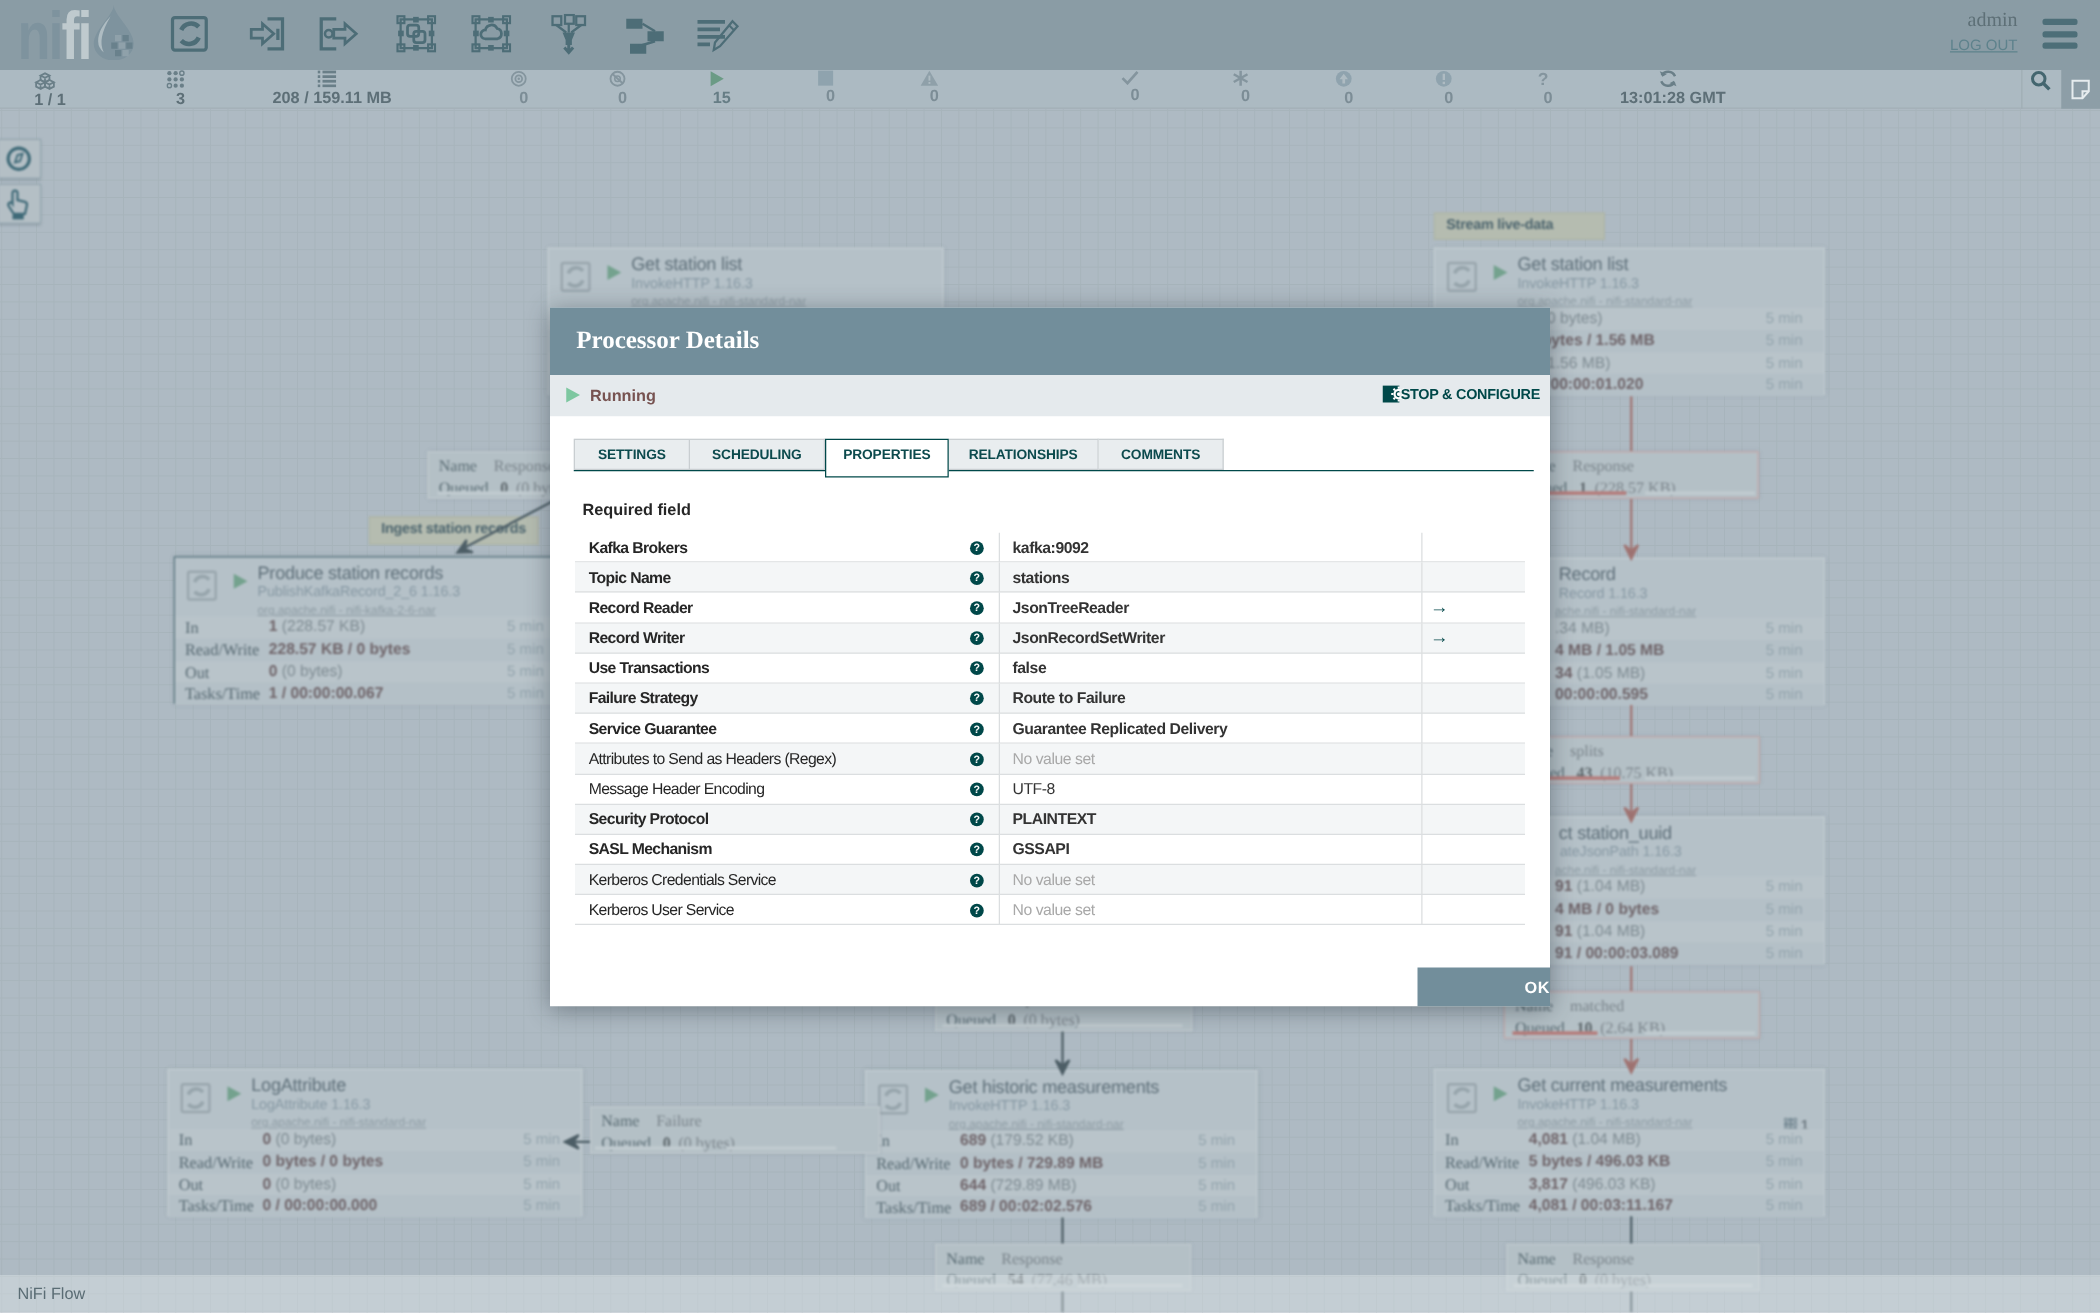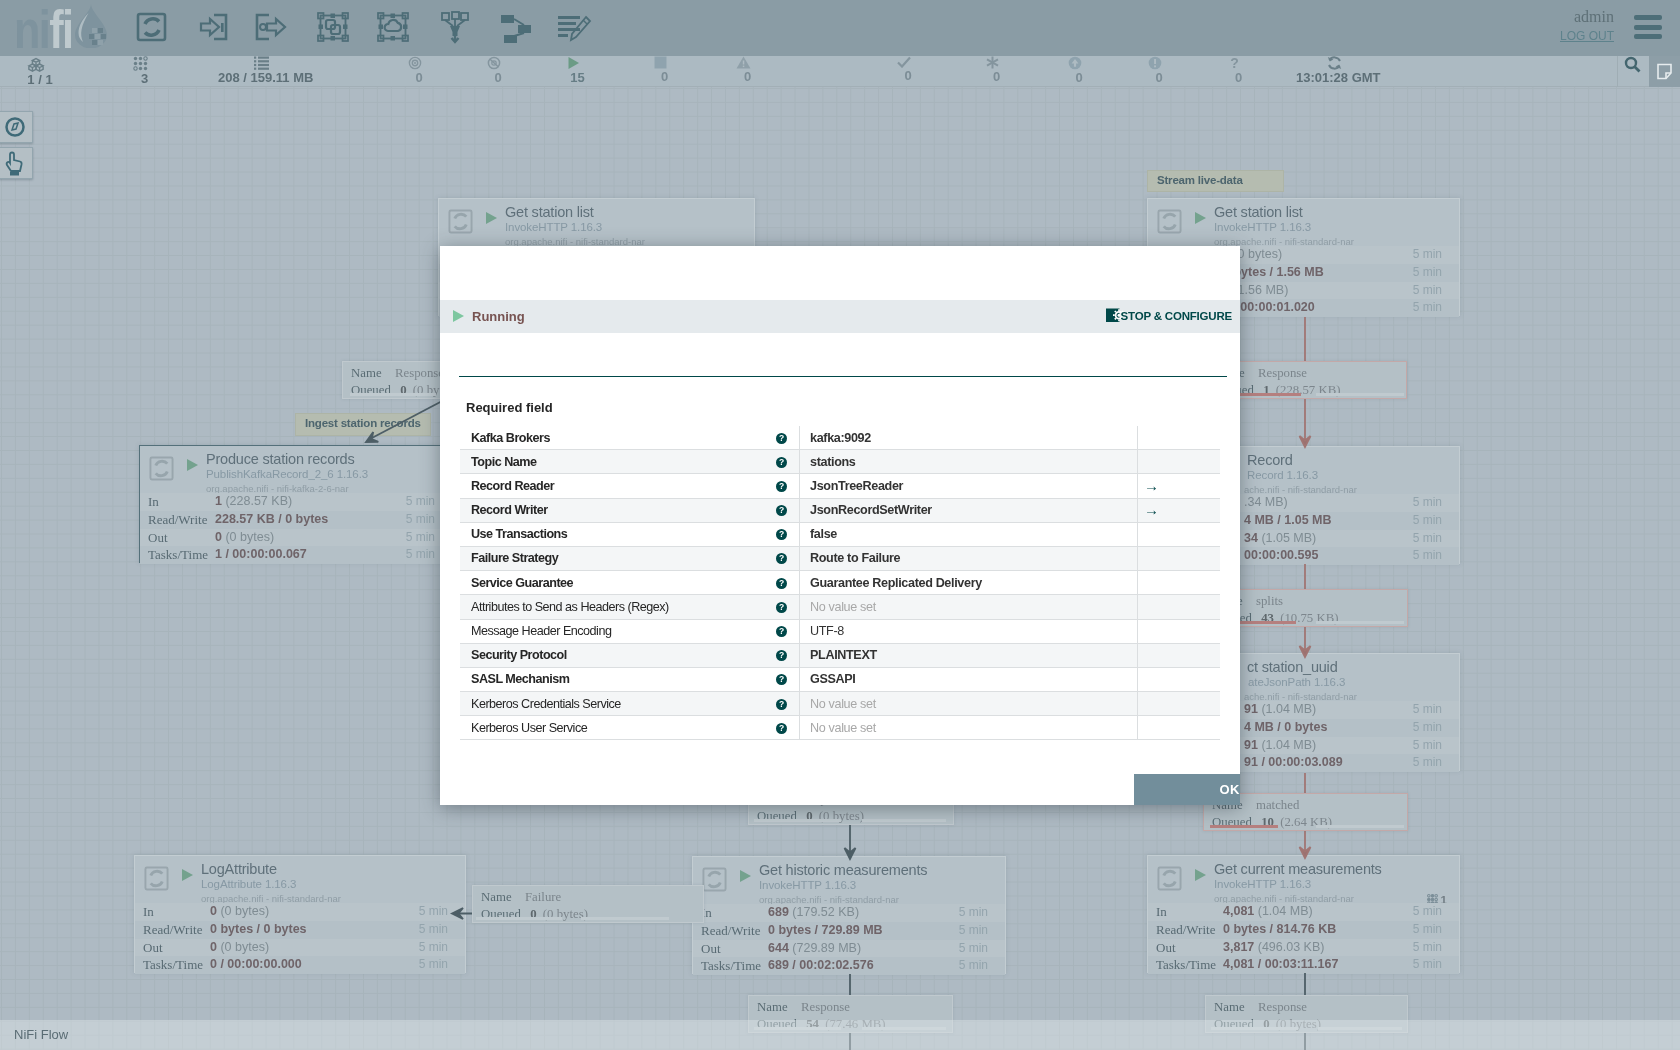--- a/index.html
+++ b/index.html
@@ -358,21 +358,21 @@
               </g>
             </svg>1</div>
           <div class="prows">
             <div class="prow">
               <span class="l">In</span>
               <span class="v"><b>4,081</b> (1.04 MB)</span>
               <span class="m">5 min</span>
             </div>
             <div class="prow">
               <span class="l">Read/Write</span>
-              <span class="v"><b>0 bytes / 814.76 KB</b></span>
+              <span class="v"><b>5 bytes / 496.03 KB</b></span>
               <span class="m">5 min</span>
             </div>
             <div class="prow">
               <span class="l">Out</span>
               <span class="v"><b>3,817</b> (496.03 KB)</span>
               <span class="m">5 min</span>
             </div>
             <div class="prow">
               <span class="l">Tasks/Time</span>
               <span class="v"><b>4,081 / 00:03:11.167</b></span>
@@ -678,20 +678,23 @@
 </div>
   <div id="sep1"></div>
   <div id="sq">
       <svg width="17" height="17" viewBox="0 0 17 17" style="position:absolute;left:7px;top:7px">
         <path d="M2 1.5 L15 1.5 L15 10 L10 15.5 L2 15.5 Z" fill="none" stroke="#e6ecee" stroke-width="1.6"></path>
         <path d="M15 10 L10 10 L10 15.5" fill="none" stroke="#e6ecee" stroke-width="1.6"></path>
       </svg>
     </div>
   <div id="ftr">NiFi Flow</div>
   <div id="modal">
+    <div id="mhdr">
+        <span>Processor Details</span>
+      </div>
     <div id="mstat">
       <div id="mplay"></div>
       <div id="mrun">Running</div>
       <div id="mstopic"><svg width="21" height="17" viewBox="0 0 21 17">
             <rect x="0" y="1.5" width="13.5" height="13.5" fill="#004849"></rect>
             <g stroke="#fff" stroke-width="1.8" fill="none">
               <circle cx="13" cy="8.2" r="3.4"></circle>
             </g>
             <g stroke="#fff" stroke-width="1.7">
               <line x1="13" y1="2.2" x2="13" y2="3.9"></line>
@@ -700,20 +703,27 @@
               <line x1="17.3" y1="8.2" x2="19" y2="8.2"></line>
               <line x1="8.8" y1="4" x2="10" y2="5.2"></line>
               <line x1="16" y1="11.2" x2="17.2" y2="12.4"></line>
               <line x1="17.2" y1="4" x2="16" y2="5.2"></line>
               <line x1="10" y1="11.2" x2="8.8" y2="12.4"></line>
             </g>
             <circle cx="13" cy="8.2" r="1.5" fill="#fff"></circle>
           </svg></div>
         <div id="mstop">STOP &amp; CONFIGURE</div>
     </div>
+    <div id="tabs">
+      <div class="tab first" style="width:93px">SETTINGS</div>
+      <div class="tab" style="width:108px">SCHEDULING</div>
+      <div class="tab act" style="width:99px">PROPERTIES</div>
+      <div class="tab" style="width:120px">RELATIONSHIPS</div>
+      <div class="tab" style="width:100px">COMMENTS</div>
+    </div>
     <div id="tabline"></div>
     <div id="reqf">Required field</div>
     <div id="ptbl">
       <div class="trow req">
           <span class="pn">Kafka Brokers</span>
           <span class="q">?</span>
           <span class="vb1"></span>
           <span class="val">kafka:9092</span>
           <span class="vb2"></span>
         </div>

